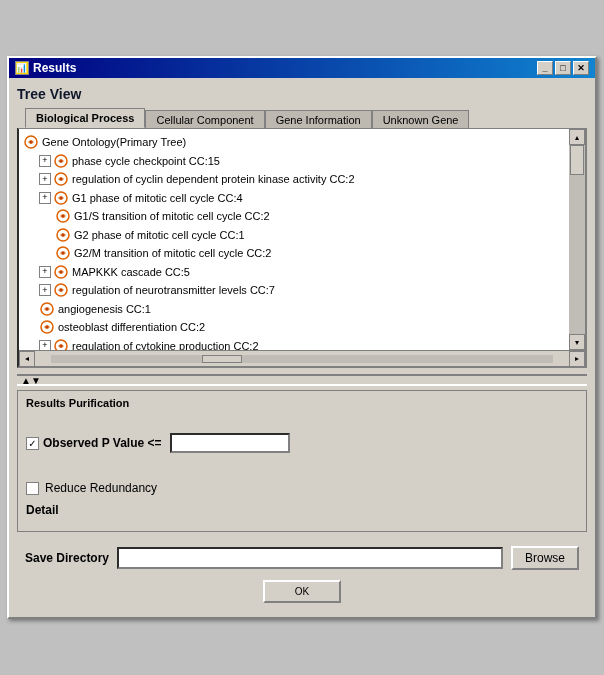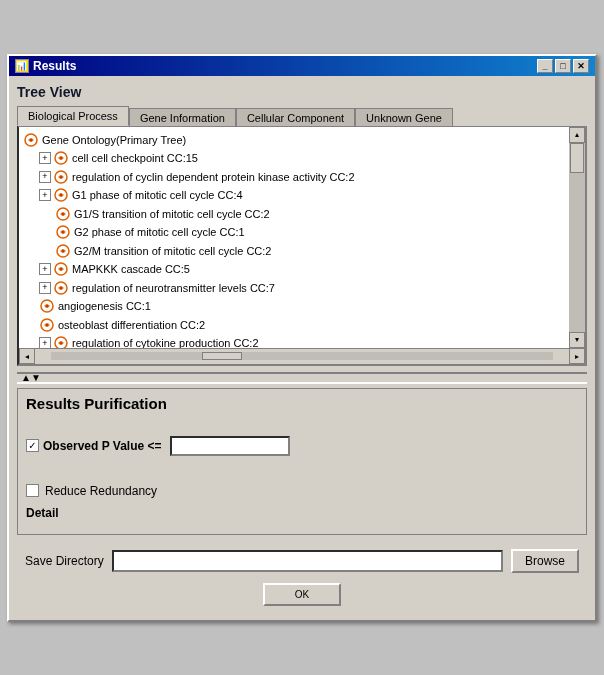--- a/index.html
+++ b/index.html
@@ -87,21 +87,22 @@
       border-bottom: none;
       cursor: pointer;
       font-size: 11px;
       color: #000;
       position: relative;
     }
     .tab.active {
       background: #d4d0c8;
       border-bottom: 1px solid #d4d0c8;
       z-index: 2;
-      font-weight: normal;
+      font-weight: bold;
+      margin-left: 8px;
     }
     .tab:not(.active) {
       background: #bdb8b0;
       top: 2px;
     }
     .tree-panel {
       border: 2px inset #808080;
       background: #ffffff;
       height: 240px;
       overflow: hidden;
@@ -242,21 +243,21 @@
       font-size: 10px;
       color: #000;
     }
     .results-purification {
       background: #d4d0c8;
       padding: 6px 8px;
       border: 1px solid #808080;
       margin-bottom: 8px;
     }
     .results-purification-title {
-      font-size: 15px;
+      font-size: 11px;
       font-weight: bold;
       margin-bottom: 24px;
     }
     .p-value-row {
       display: flex;
       align-items: center;
       gap: 8px;
       margin-bottom: 28px;
     }
     .checkbox-label {
@@ -306,21 +307,21 @@
       padding: 6px 8px;
     }
     .save-directory-row {
       display: flex;
       align-items: center;
       gap: 8px;
       margin-bottom: 10px;
     }
     .save-dir-label {
       font-size: 12px;
-      font-weight: normal;
+      font-weight: bold;
       white-space: nowrap;
     }
     .save-dir-input {
       flex: 1;
       height: 22px;
       border: 2px inset #808080;
       background: #fff;
       padding: 2px 4px;
       font-size: 11px;
     }
@@ -368,22 +369,22 @@
       <div class="title-btn">✕</div>
     </div>
   </div>
 
   <div class="window-body">
 
     <div class="section-title">Tree View</div>
 
     <div class="tabs-container">
       <div class="tab active">Biological Process</div>
+      <div class="tab">Cellular Component</div>
       <div class="tab">Gene Information</div>
-      <div class="tab">Cellular Component</div>
       <div class="tab">Unknown Gene</div>
     </div>
 
     <div class="tree-panel">
       <div class="tree-scroll-area">
         <div class="tree-content" style="padding-right: 18px; padding-bottom: 0;">
 
           <div class="tree-item root">
             <span class="node-icon">
               <svg viewBox="0 0 14 14" width="14" height="14">
@@ -398,21 +399,21 @@
           <div class="tree-item">
             <span class="indent"></span>
             <span class="expand-icon">+</span>
             <span class="node-icon">
               <svg viewBox="0 0 14 14" width="14" height="14">
                 <circle cx="7" cy="7" r="6" fill="none" stroke="#e06000" stroke-width="1.5"></circle>
                 <path d="M4,7 Q7,3 10,7 Q7,11 4,7Z" fill="#e06000" opacity="0.7"></path>
                 <circle cx="7" cy="7" r="1.5" fill="#c04000"></circle>
               </svg>
             </span>
-            <span>cell cell checkpoint CC:15</span>
+            <span>phase cycle checkpoint CC:15</span>
           </div>
           <div class="tree-item">
             <span class="indent"></span>
             <span class="expand-icon">+</span>
             <span class="node-icon">
               <svg viewBox="0 0 14 14" width="14" height="14">
                 <circle cx="7" cy="7" r="6" fill="none" stroke="#e06000" stroke-width="1.5"></circle>
                 <path d="M4,7 Q7,3 10,7 Q7,11 4,7Z" fill="#e06000" opacity="0.7"></path>
                 <circle cx="7" cy="7" r="1.5" fill="#c04000"></circle>
               </svg>

